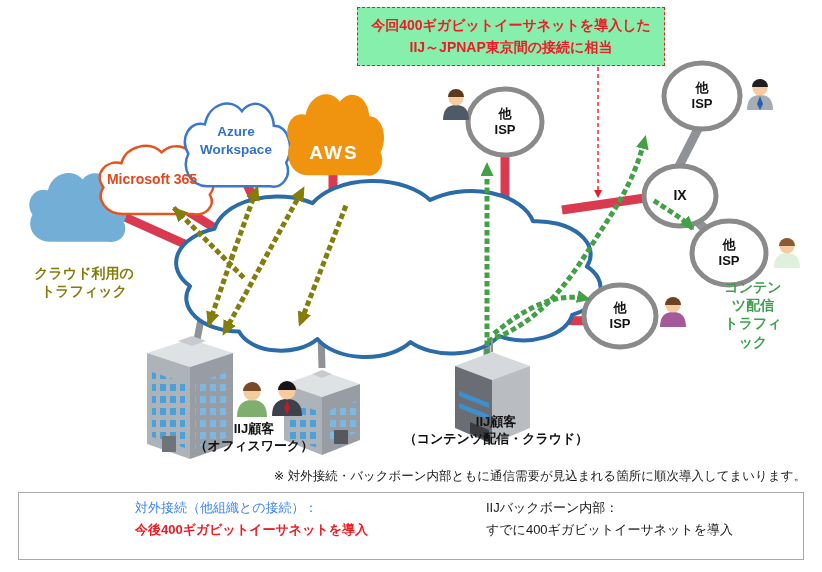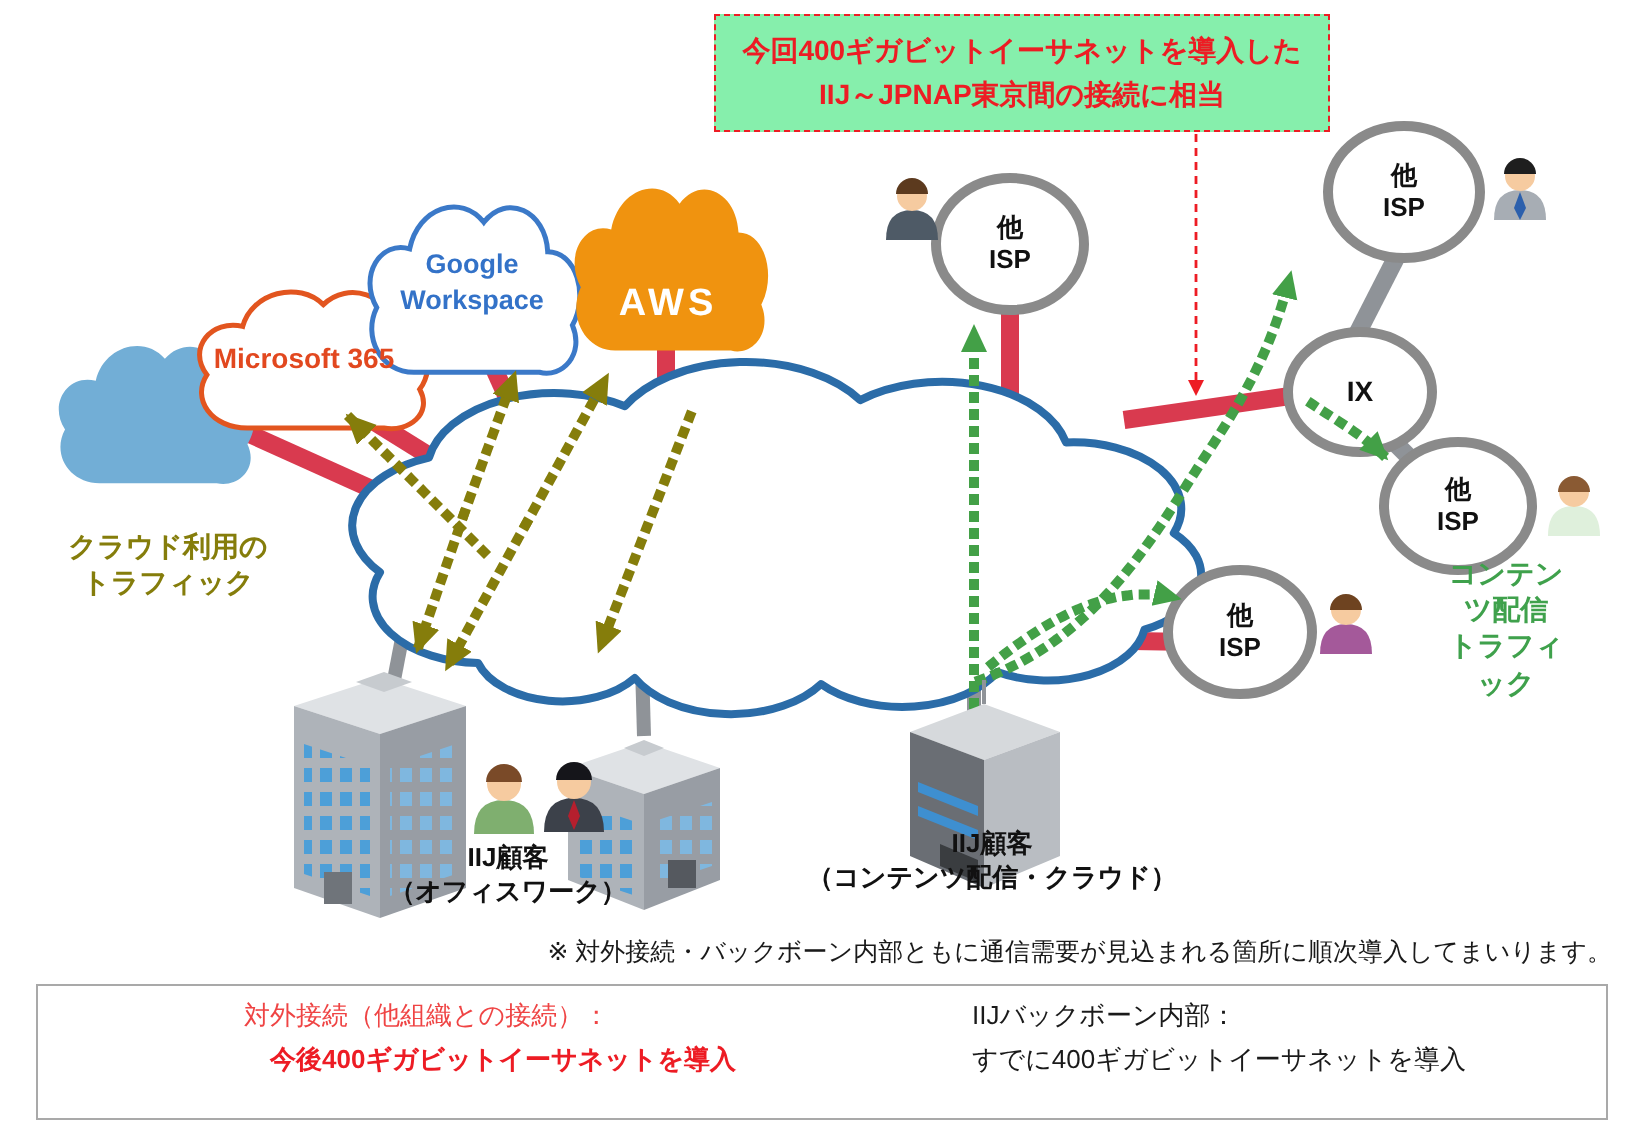--- a/index.html
+++ b/index.html
@@ -18,21 +18,21 @@
   .lbl-cloudtraf{left:84px;top:282px;color:#857D0B;font-weight:bold;font-size:14px;}
   .lbl-conttraf{left:753px;top:314px;color:#3FA14C;font-weight:bold;font-size:14px;}
   .lbl-cust{color:#111;font-weight:bold;font-size:13px;}
   .c1{left:254px;top:438px;} .c2{left:496px;top:431px;}
   .annot{position:absolute;left:357px;top:7px;width:302px;border:1.5px dashed #ED1C24;
          background:#86efac;color:#ED1C24;font-weight:bold;font-size:14px;text-align:center;
          padding:6px 2px;line-height:1.6;}
   .footnote{position:absolute;right:16px;top:468px;color:#1a1a1a;font-size:12.5px;white-space:nowrap;}
   .legendbox{position:absolute;left:18px;top:492px;width:784px;height:66px;border:1px solid #A9A9A9;background:#fff;}
   .lg{position:absolute;font-size:13px;white-space:nowrap;text-align:left;}
-  .lg-t1{left:122px;top:499px;color:#ef4444;text-align:right;}
+  .lg-t1{left:135px;top:499px;color:#3b82f6;text-align:right;}
   .lg-d1{left:135px;top:521px;color:#ED1C24;font-weight:bold;}
   .lg-t2{left:486px;top:499px;color:#1a1a1a;}
   .lg-d2{left:486px;top:521px;color:#1a1a1a;}
 </style>
 </head>
 <body>
 
 <div class="stage">
 
 <svg class="diagram" width="822" height="572" viewBox="0 0 822 572">
@@ -166,21 +166,21 @@
     <polygon points="287,400 290,408 287,415 284,408" fill="#B51F2E"></polygon>
     <circle cx="287" cy="391" r="8.5" fill="#F6CBA0"></circle>
     <path d="M278,390 a9,9 0 0 1 18,0" fill="#15151A"></path>
   </g>
 
   <rect x="55" y="515" width="73" height="10" fill="#D93A4F"></rect>
   <path transform="translate(414,506) scale(0.33,0.42)" d="M 40,95 a 22,22 0 0 1 -20,-30 a 24,24 0 0 1 10,-38 a 26,26 0 0 1 40,-17 a 28,28 0 0 1 48,-2 a 26,26 0 0 1 42,14 a 22,22 0 0 1 22,30 a 20,20 0 0 1 -6,32 a 20,20 0 0 1 -30,14 a 22,22 0 0 1 -36,4 a 22,22 0 0 1 -38,-2 a 18,18 0 0 1 -32,-5 Z" fill="#fff" stroke="#2B6CA8" stroke-width="4" vector-effect="non-scaling-stroke" stroke-linejoin="round"></path>
 </svg>
 
 <div class="ovl lbl-m365">Microsoft 365</div>
-<div class="ovl lbl-gw">Google
+<div class="ovl lbl-gw">Azure
 Workspace</div>
 <div class="ovl lbl-aws">AWS</div>
 
 <div class="ovl lbl-node n1">他
 ISP</div>
 <div class="ovl lbl-node n2">他
 ISP</div>
 <div class="ovl lbl-node n3">IX</div>
 <div class="ovl lbl-node n4">他
 ISP</div>

